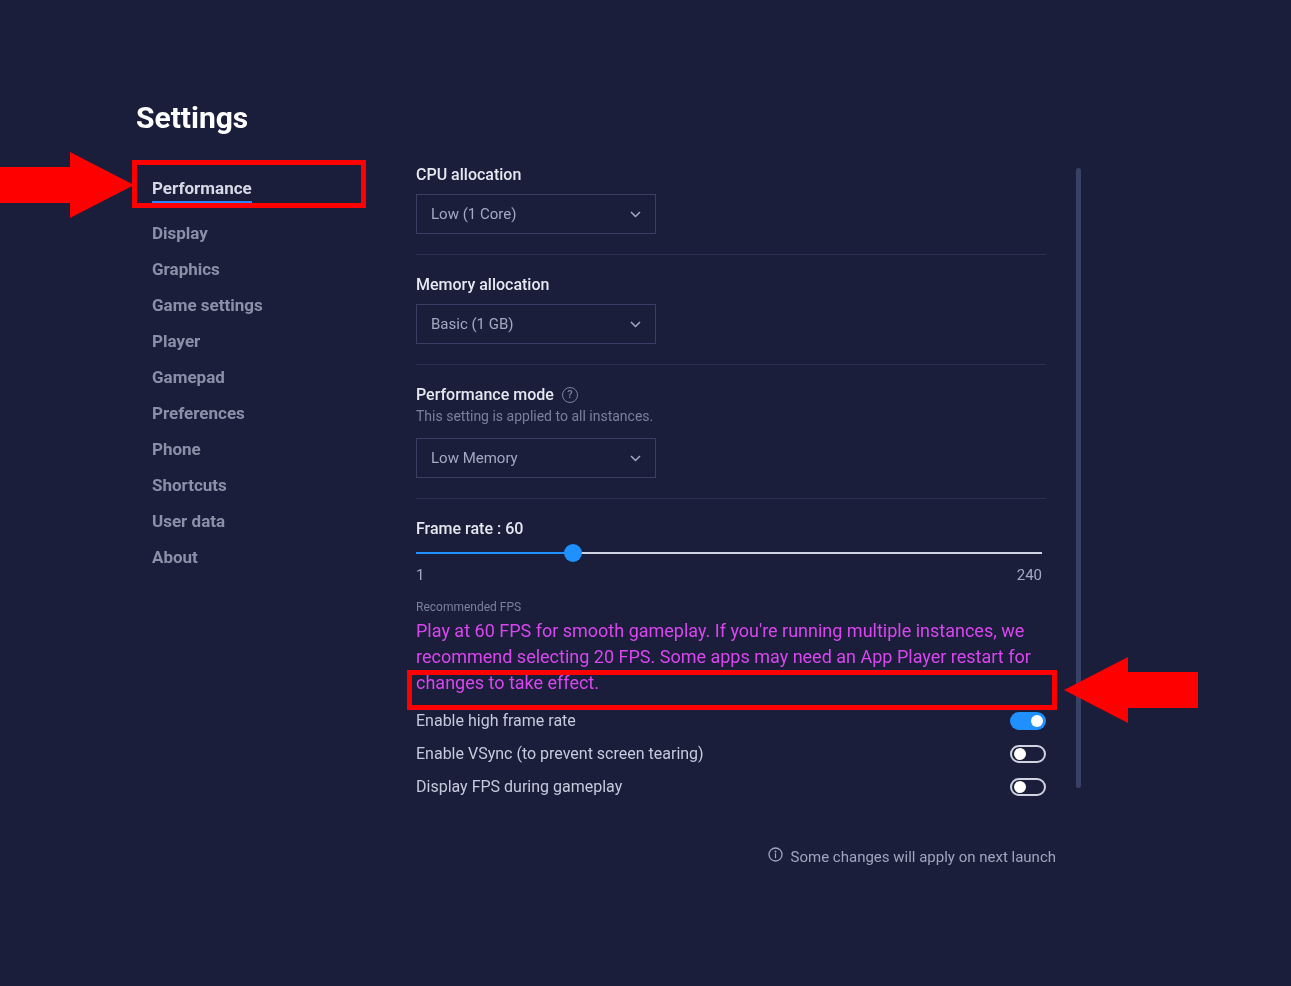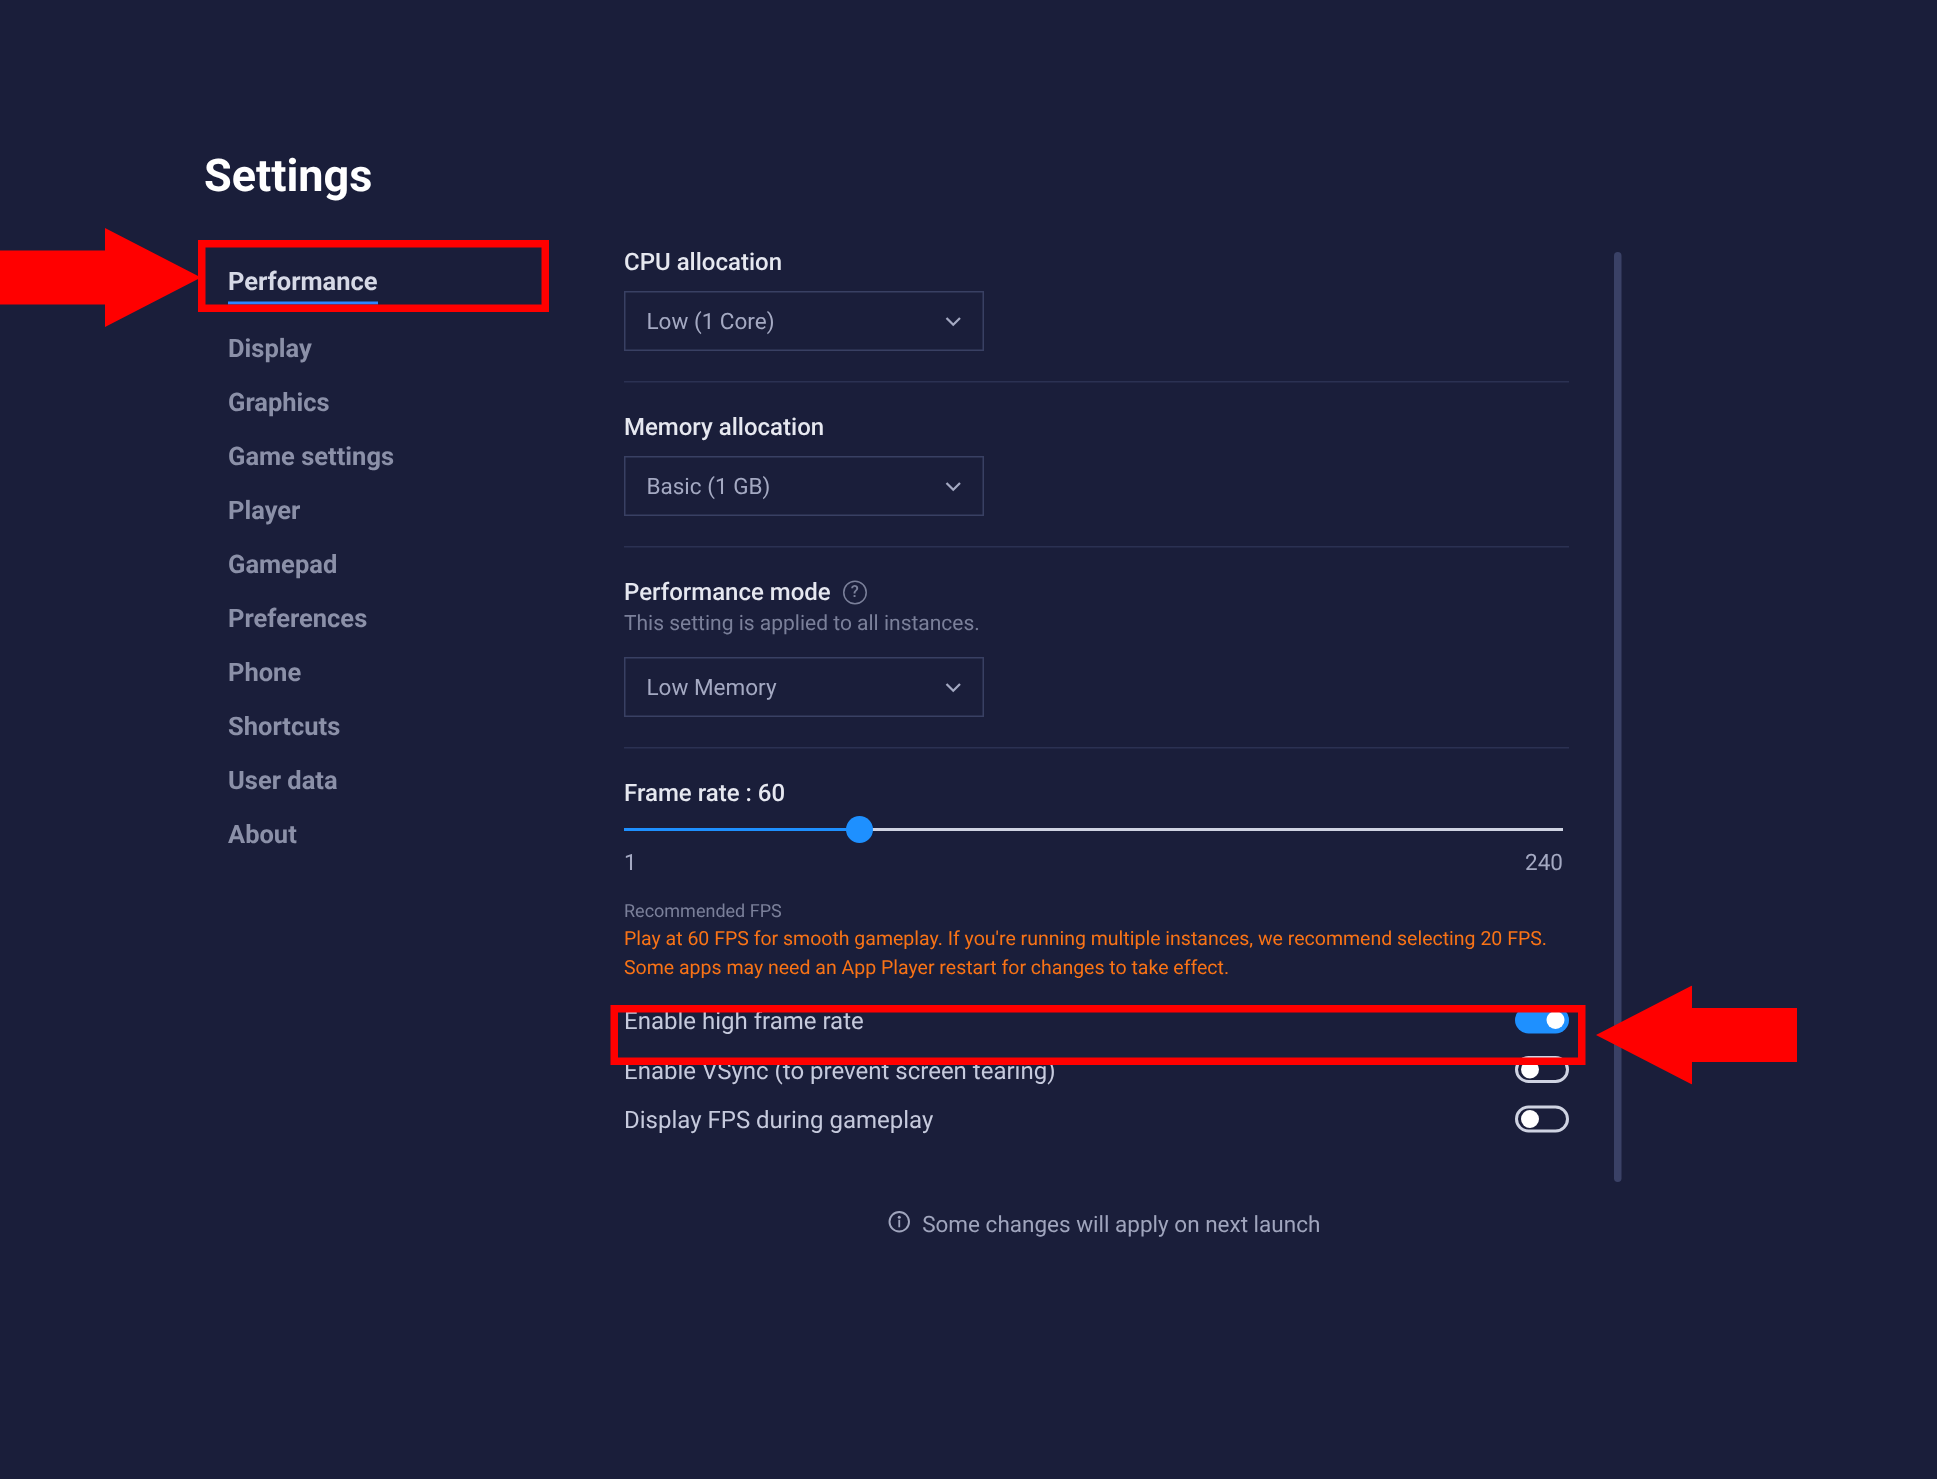--- a/index.html
+++ b/index.html
@@ -134,22 +134,22 @@
     color:#a4a9c2;
     font-size:15px;
     margin-top:12px;
   }
   .recommended-title {
     color:#7b809a;
     font-size:12px;
     margin-top:16px;
   }
   .recommended-text {
-    color:#f97316;
-    font-size:13px;
+    color:#d946ef;
+    font-size:18px;
     line-height:1.45;
     margin-top:4px;
   }
   .toggle-row {
     display:flex;
     align-items:center;
     justify-content:space-between;
     padding:7px 0;
   }
   .toggle-row .lbl { color:#c6cadd; font-size:16px; }
@@ -166,21 +166,21 @@
     width:12px;height:12px;
     border-radius:50%;
     background:#fff;
     top:3px;
   }
   .toggle.on .knob { right:3px; }
   .toggle.off .knob { left:2px; top:1px; }
   .footer-row {
     display:flex;
     align-items:center;
-    justify-content:center;
+    justify-content:flex-end;
     margin-top:44px;
     width:640px;
   }
   .info-note {
     color:#a0a5bd;
     font-size:15px;
     display:flex;
     align-items:center;
     gap:8px;
   }

